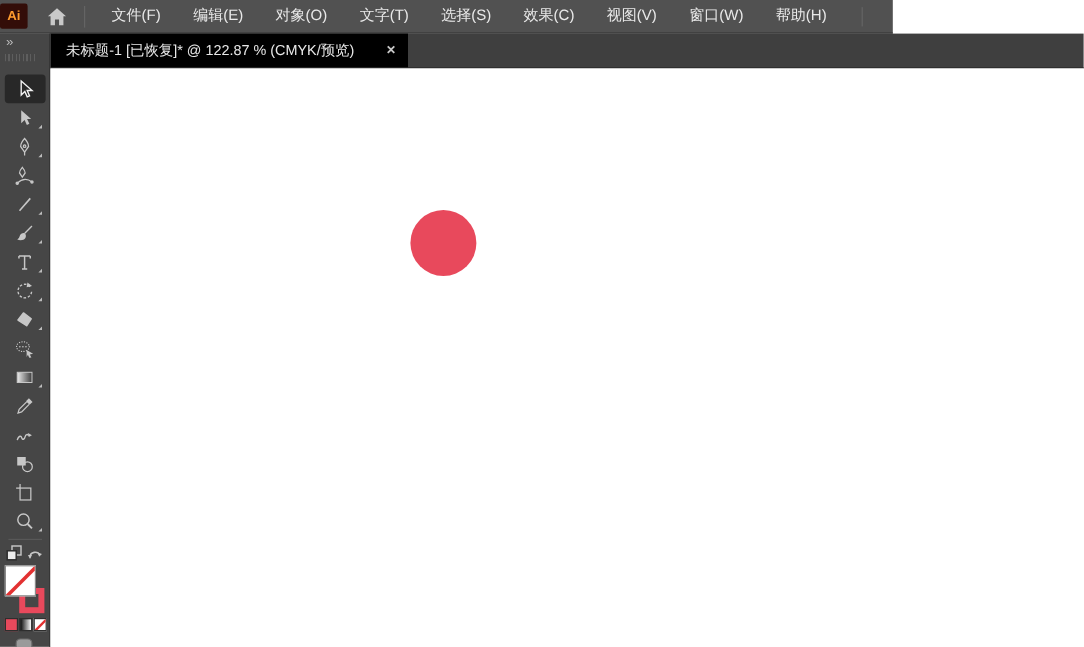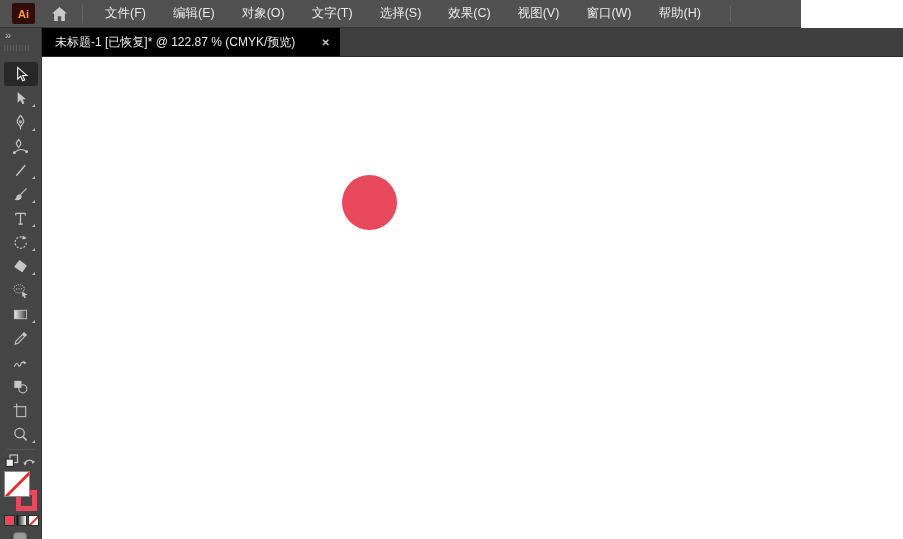--- a/index.html
+++ b/index.html
@@ -1,22 +1,22 @@
 <!DOCTYPE html>
 <html><head>
 <meta charset="utf-8">
 <style>
   * { box-sizing: border-box; margin: 0; padding: 0; }
   html,body { width:903px; height:539px; overflow:hidden;
     font-family:"Liberation Sans", sans-serif; background:#fff; }
 
   
-  .menubar { position:absolute; left:0; top:0; width:801px; height:28px;
+  .menubar { position:absolute; left:0; top:0; width:744px; height:28px;
     background:#515151; border-bottom:1px solid #383838;
-    display:flex; align-items:center; padding-left:12px; }
+    display:flex; align-items:center; padding-left:0; }
   .app-logo { width:23px; height:21px; background:#330d08; border-radius:2px;
     color:#ff9c2e; font-weight:bold; font-size:11px; display:flex;
     align-items:center; justify-content:center; margin-right:13px; }
   .home-btn { width:22px; height:22px; display:flex; align-items:center;
     justify-content:center; margin-right:12px; }
   .vsep { width:1px; height:18px; background:#646464; margin-right:15px; }
   .vsep2 { width:1px; height:16px; background:#646464; margin-left:9px; }
   .menu-items { display:flex; align-items:center; }
   .mi { color:#e9e9e9; font-size:12.5px; padding:0 7px; margin-right:13px;
     cursor:default; white-space:nowrap; }

